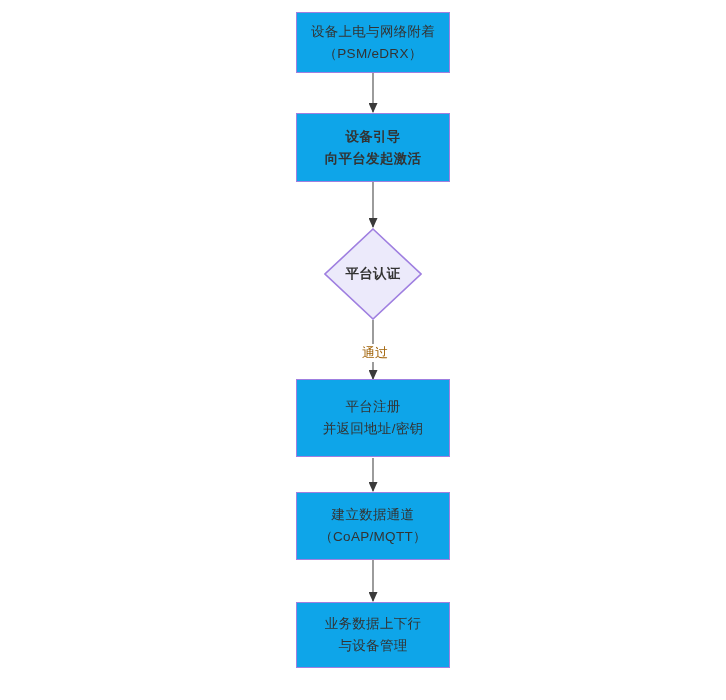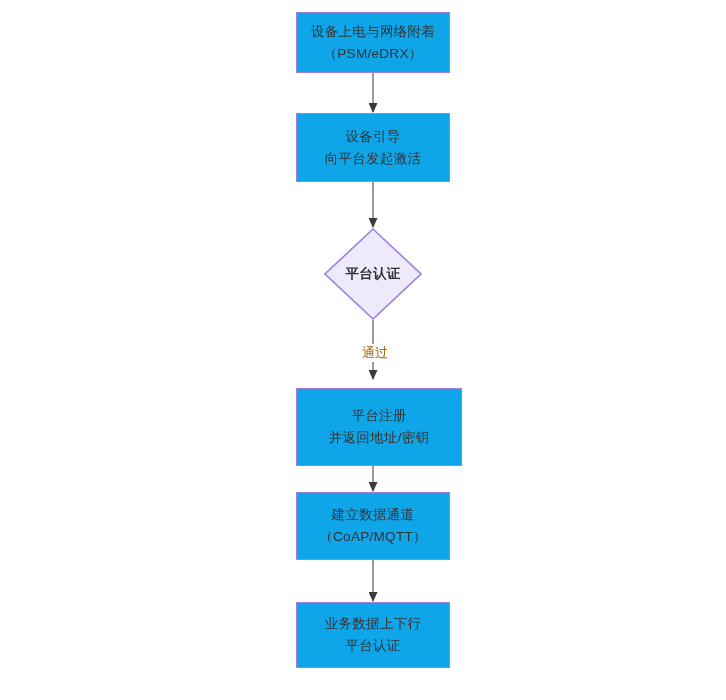--- a/index.html
+++ b/index.html
@@ -103,44 +103,44 @@
     <line x1="373" y1="458" x2="373" y2="491" stroke="#4A4A4A" stroke-width="1.1" marker-end="url(#arrowhead)"></line>
 
     <line x1="373" y1="560" x2="373" y2="601" stroke="#4A4A4A" stroke-width="1.1" marker-end="url(#arrowhead)"></line>
   </svg>
 
   <div class="node-box" style="left:296px; top:12px; width:154px; height:61px;">
     <span class="node-label">设备上电与网络附着
 （PSM/eDRX）</span>
   </div>
 
-  <div class="node-box" style="left:296px; top:113px; width:154px; height:69px;">
+  <div class="node-box" style="left:296px; top:113px; width:154px; height:69px;font-weight:bold;">
     <span class="node-label">设备引导
 向平台发起激活</span>
   </div>
 
   <div class="node-diamond" style="left:324px; top:228px; width:98px; height:92px;font-weight:bold;">
     <svg class="diamond-shape" viewBox="0 0 98 92" preserveAspectRatio="none" xmlns="http://www.w3.org/2000/svg">
       <polygon points="49,1 97,46 49,91 1,46" fill="#ECEAFB" stroke="#9F7FE0" stroke-width="1.6"></polygon>
     </svg>
     <span class="node-label">平台认证</span>
   </div>
 
   <div class="edge-label" style="left:352px; top:344px; width:42px;">
     <span>通过</span>
   </div>
 
-  <div class="node-box" style="left:296px; top:388px; width:166px; height:78px;">
+  <div class="node-box" style="left:296px; top:379px; width:154px; height:78px;">
     <span class="node-label">平台注册
 并返回地址/密钥</span>
   </div>
 
   <div class="node-box" style="left:296px; top:492px; width:154px; height:68px;">
     <span class="node-label">建立数据通道
 （CoAP/MQTT）</span>
   </div>
 
   <div class="node-box" style="left:296px; top:602px; width:154px; height:66px;">
     <span class="node-label">业务数据上下行
-平台认证</span>
+与设备管理</span>
   </div>
 
 </div>
 
 </body></html>

